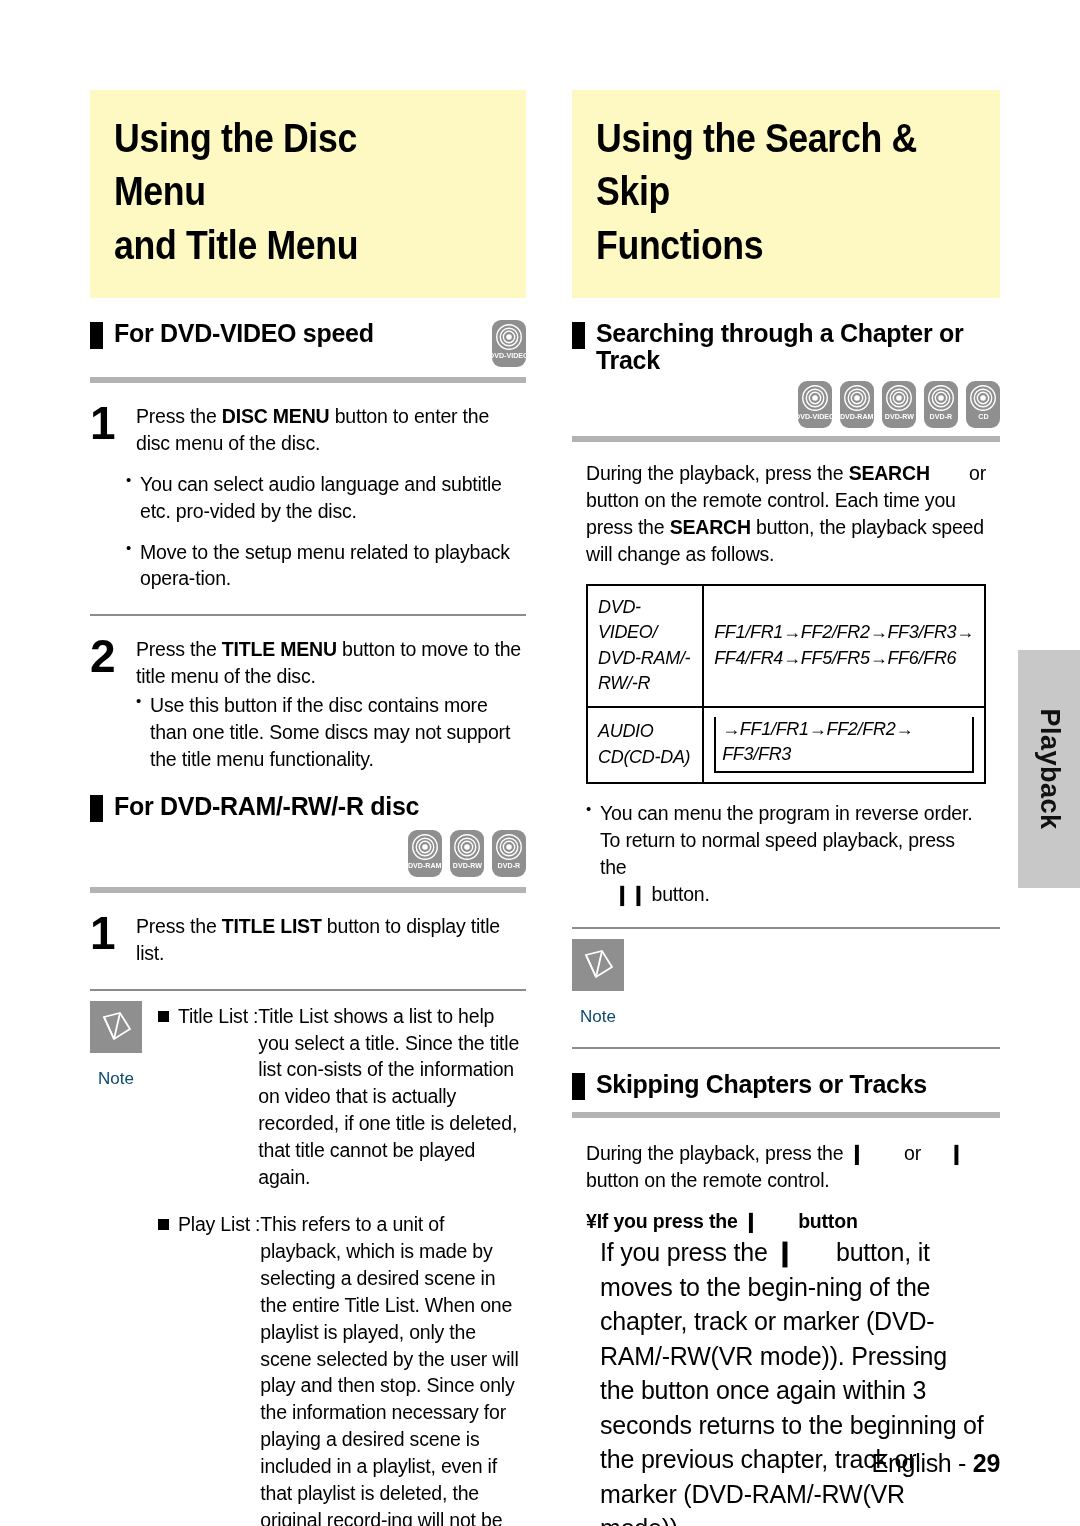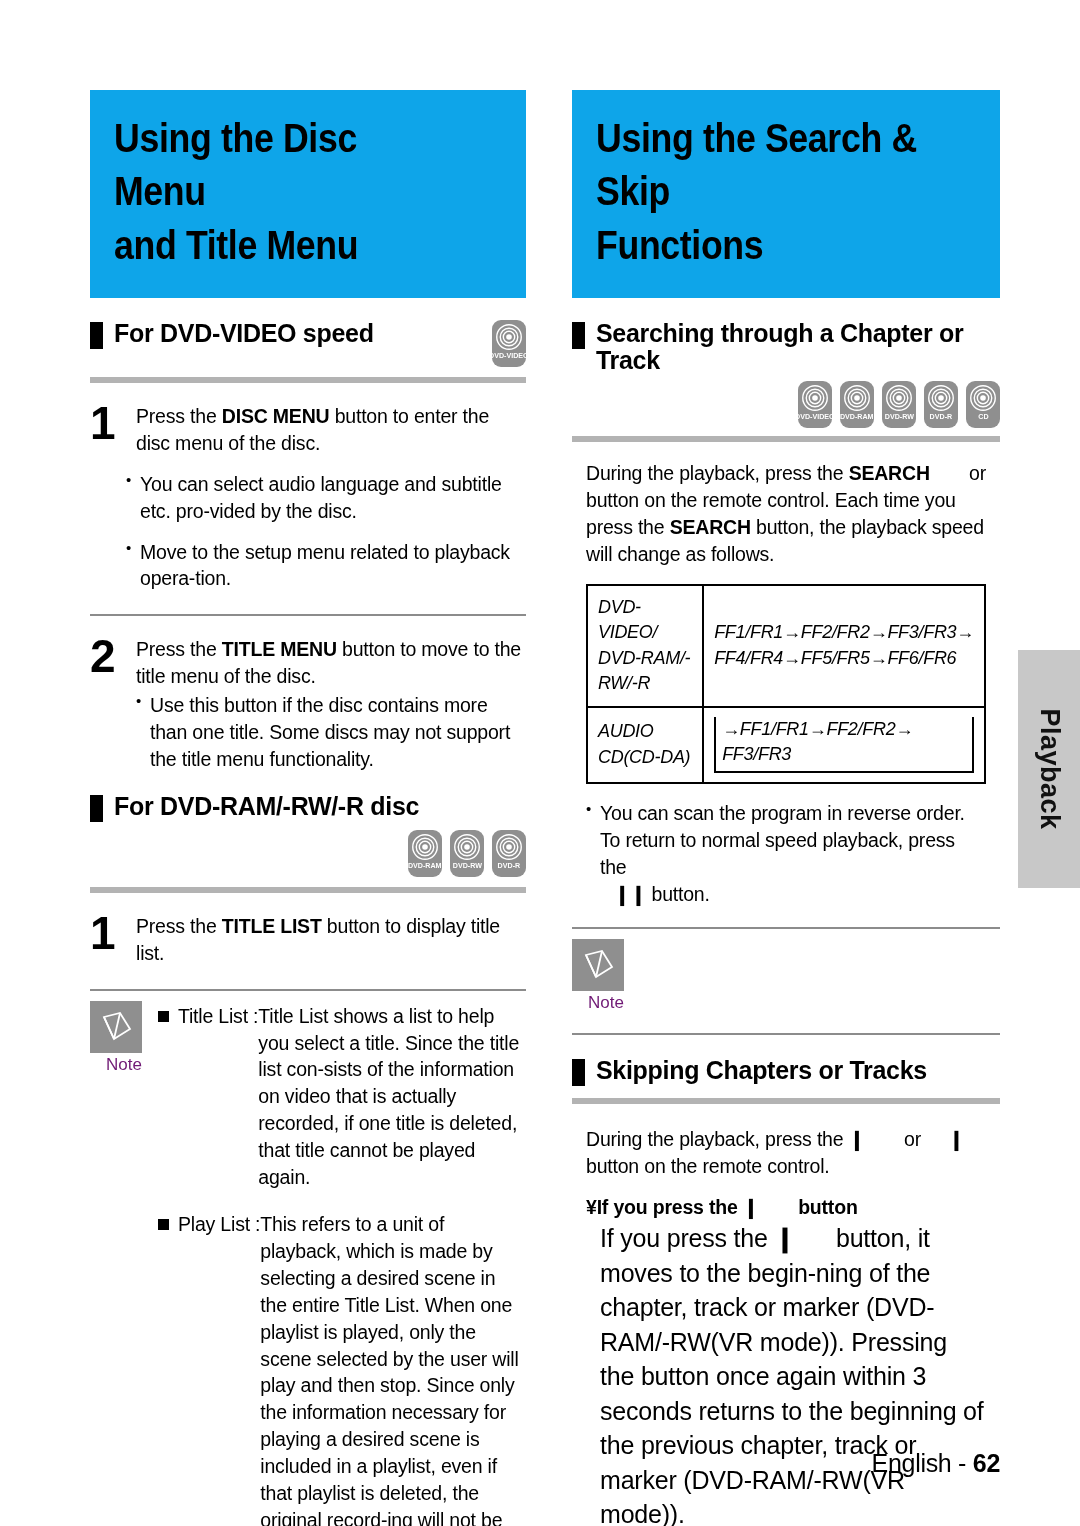--- a/index.html
+++ b/index.html
@@ -26,21 +26,21 @@
     color: #111;
   }
 
   
   .col { position: absolute; top: 90px; }
   .col-left  { left: 90px;  width: 436px; }
   .col-right { left: 572px; width: 428px; }
 
   
   .banner {
-    background: #0ea5e9;
+    background: #fef9c3;
     padding: 22px 28px 26px 24px;
     min-height: 143px;
   }
   .banner h1 {
     font-family: "Liberation Sans Narrow", "Liberation Sans", sans-serif;
     font-size: 41px; line-height: 1.30; font-weight: bold;
     letter-spacing: -0.4px;
     transform: scaleX(0.87);
     transform-origin: left top;
     white-space: pre-line;
@@ -111,22 +111,22 @@
   
   .note { margin-top: 22px; }
   .note-inner { display: flex; align-items: flex-start; padding-top: 10px; }
   .note-icon-wrap { width: 68px; flex: 0 0 auto; }
   .note-icon {
     width: 52px; height: 52px; background: #8f8f8f;
     display: flex; align-items: center; justify-content: center;
   }
   .note-icon svg { display:block; }
   .note-label {
-    font-size: 17px; color: #701a75; text-align: right;
-    width: 52px; margin-top: 2px;
+    font-size: 17px; color: #0c4a6e; text-align: center;
+    width: 52px; margin-top: 16px;
   }
   .note-items { flex: 1 1 auto; padding-top: 2px; }
   .note-item {
     display: flex; font-size: 19.5px; line-height: 1.38;
     margin-bottom: 20px; letter-spacing: -0.2px;
   }
   .note-item:last-child { margin-bottom: 0; }
   .nsq {
     width: 11px; height: 11px; background: #000;
     margin: 8px 9px 0 0; flex: 0 0 auto;
@@ -379,21 +379,21 @@
           <td class="c1">AUDIO CD(CD-DA)</td>
           <td>
             <span style="display:inline-block;border:2px solid #000;border-top:none;padding:0 6px 3px 6px;">→FF1/FR1→FF2/FR2→ FF3/FR3</span>
           </td>
         </tr>
       </tbody>
         </table>
 
       <ul class="dots" style="margin-top:16px;">
         <li>
-          <span>You can scan the program in reverse order.</span><br>
+          <span>You can menu the program in reverse order.</span><br>
           <span>To return to normal speed playback, press the</span><br>
           <span style="padding-left:14px;"><b class="bar">❙❙</b><span> button.</span></span>
         </li>
       </ul>
     </div>
 
     <div class="note" style="margin-top:20px;">
       <div class="rule-thin"></div>
       <div class="note-inner">
         <div class="note-icon-wrap">
@@ -434,16 +434,16 @@
         <span>¥</span><span>If you press the </span><span class="gapspace"></span><span>❙</span><span> button</span>
       </div>
       <p class="sub-p" style="padding-left:14px;">
         <span>If you press the </span><span class="gapspace"></span><b>❙</b><span> button, it moves to the next chapter, track or marker (DVD-RAM/-RW (VR mode))</span>
       </p>
     </div>
 
   </div>
 
   <div class="footer">
-    <span>English</span><span> - </span><b>62</b>
+    <span>English</span><span> - </span><b>29</b>
   </div>
 
 </div>
 
 </body></html>

